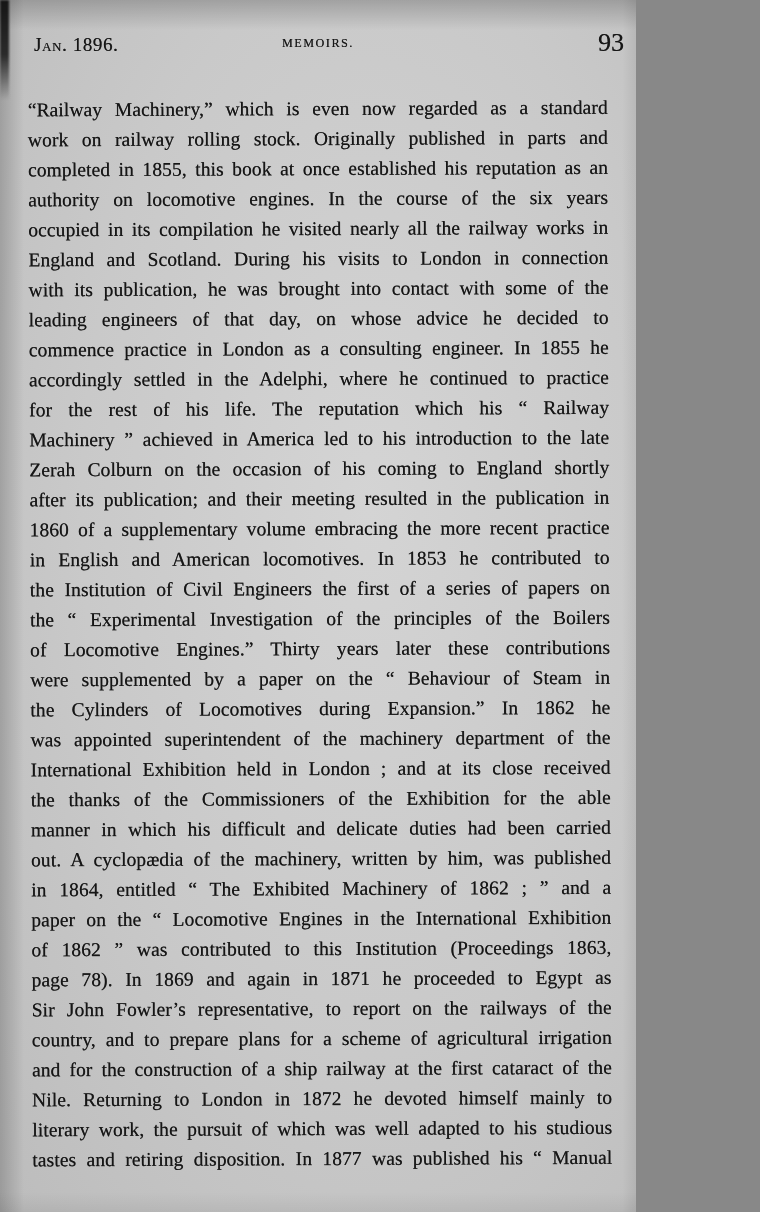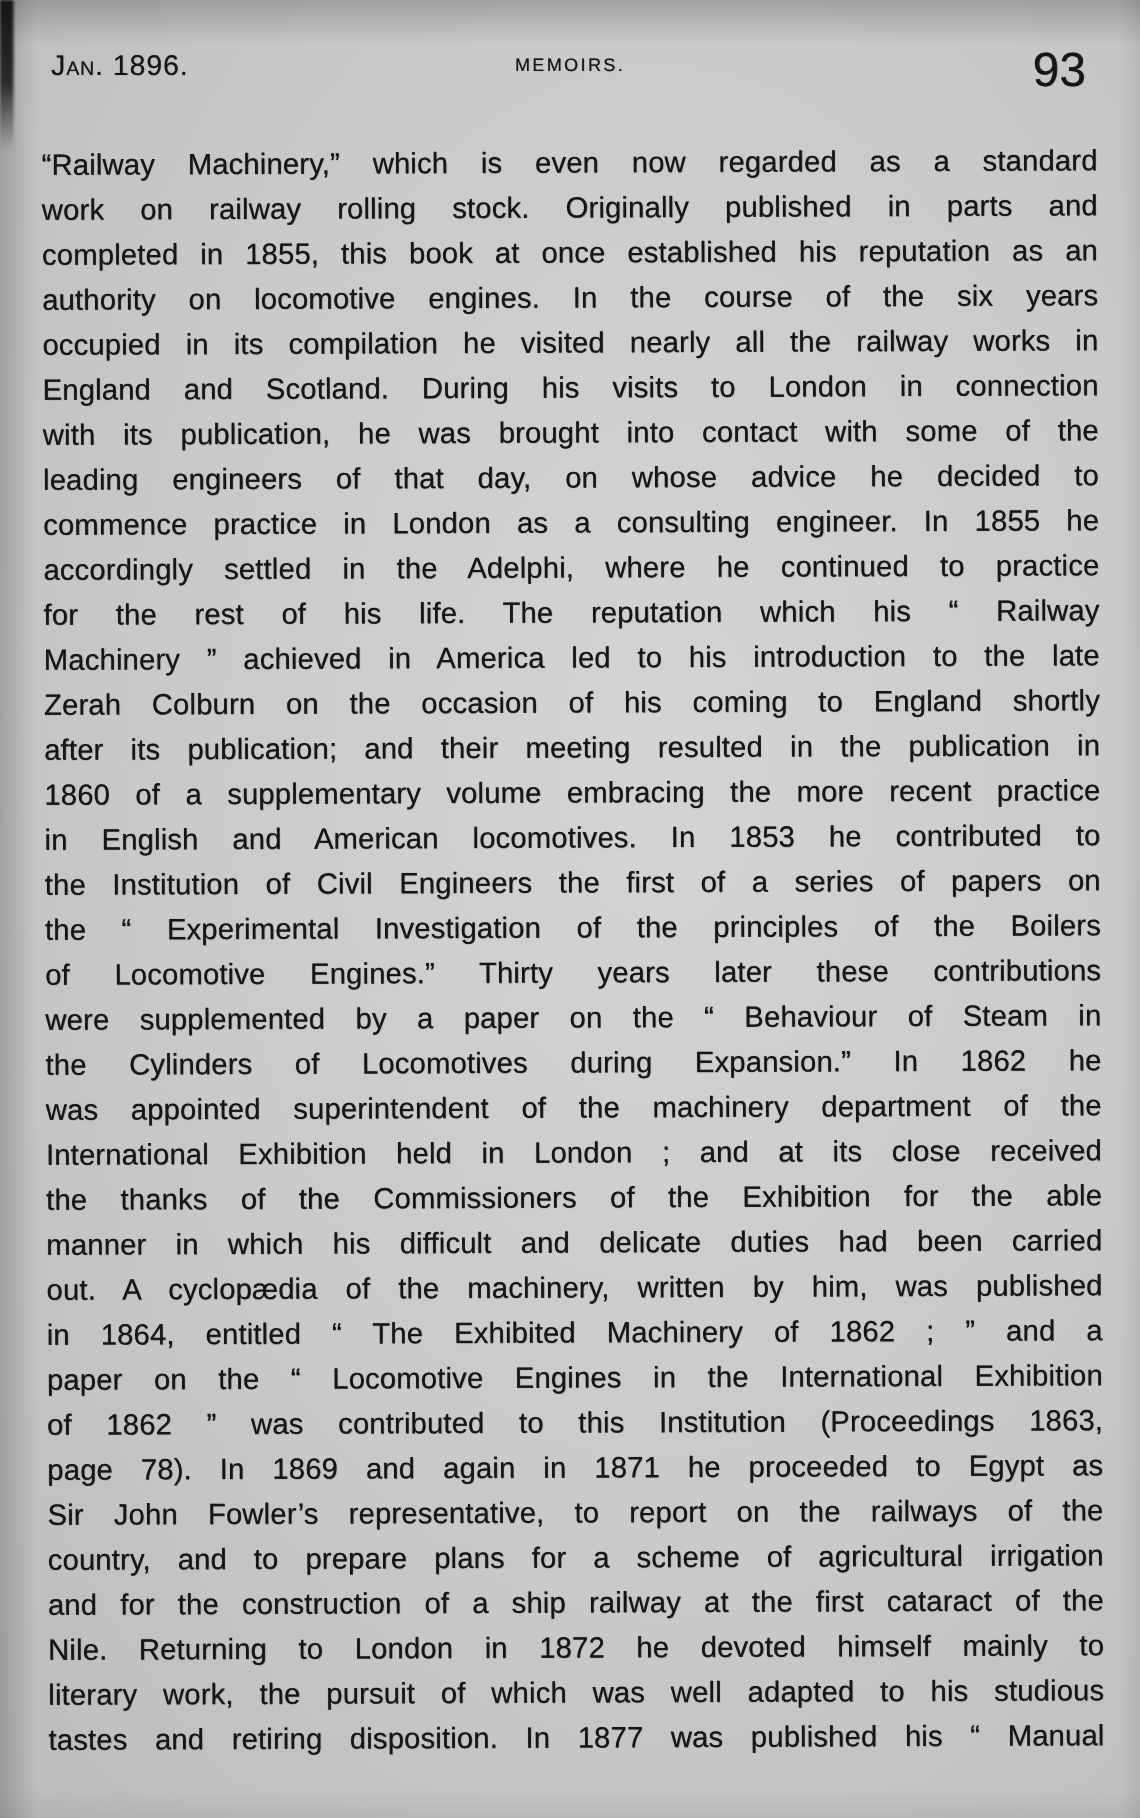--- a/index.html
+++ b/index.html
@@ -1,21 +1,21 @@
 <!DOCTYPE html>
 <html style="--paper: #c9c9c9; --ink: #161616;"><head>
 <meta charset="utf-8">
 <style>
   :root { --paper:#c9c9c9; --ink:#161616; }
   html,body { margin:0; padding:0; }
   body { width:760px; height:1212px; background:#888; }
 
   .page {
-    position:relative; width:760px; height:1212px; overflow:hidden;
-    font-family:Liberation Sans, sans-serif;
+    position:relative; width:636px; height:1212px; overflow:hidden;
+    font-family:Liberation Serif, serif;
     color:var(--ink);
     background:
       linear-gradient(to bottom, rgba(0,0,0,0.20), rgba(0,0,0,0) 30px),
       linear-gradient(to right, rgba(0,0,0,0.18), rgba(0,0,0,0) 24px),
       linear-gradient(to left, rgba(0,0,0,0.07), rgba(0,0,0,0) 14px),
       linear-gradient(to top, rgba(0,0,0,0.06), rgba(0,0,0,0) 20px),
       radial-gradient(ellipse at 58% 42%, #d4d4d4 0%, var(--paper) 55%, #bcbcbc 100%);
   }
 
   .corner-strip {
@@ -29,21 +29,21 @@
     position:absolute; left:34px; top:6px;
     font-variant:small-caps; font-size:19px; letter-spacing:0.6px;
     text-shadow:0.2px 0.2px 0.6px rgba(10,10,10,0.65);
   }
   .header-title {
     position:absolute; left:50%; transform:translateX(-50%); top:8px;
     font-size:12px; letter-spacing:1.6px;
     text-shadow:0.2px 0.2px 0.6px rgba(10,10,10,0.65);
   }
   .header-pagenum {
-    position:absolute; right:36px; top:0; font-size:32px;
+    position:absolute; right:12px; top:0; font-size:26px;
     text-shadow:0.2px 0.2px 0.6px rgba(10,10,10,0.65);
   }
 
   .body-text {
     position:absolute; left:30px; right:26px; top:94px;
     transform:rotate(-0.25deg);
   }
   .text-line {
     font-size:19.5px; line-height:30px;
     text-align:justify; text-align-last:justify;

